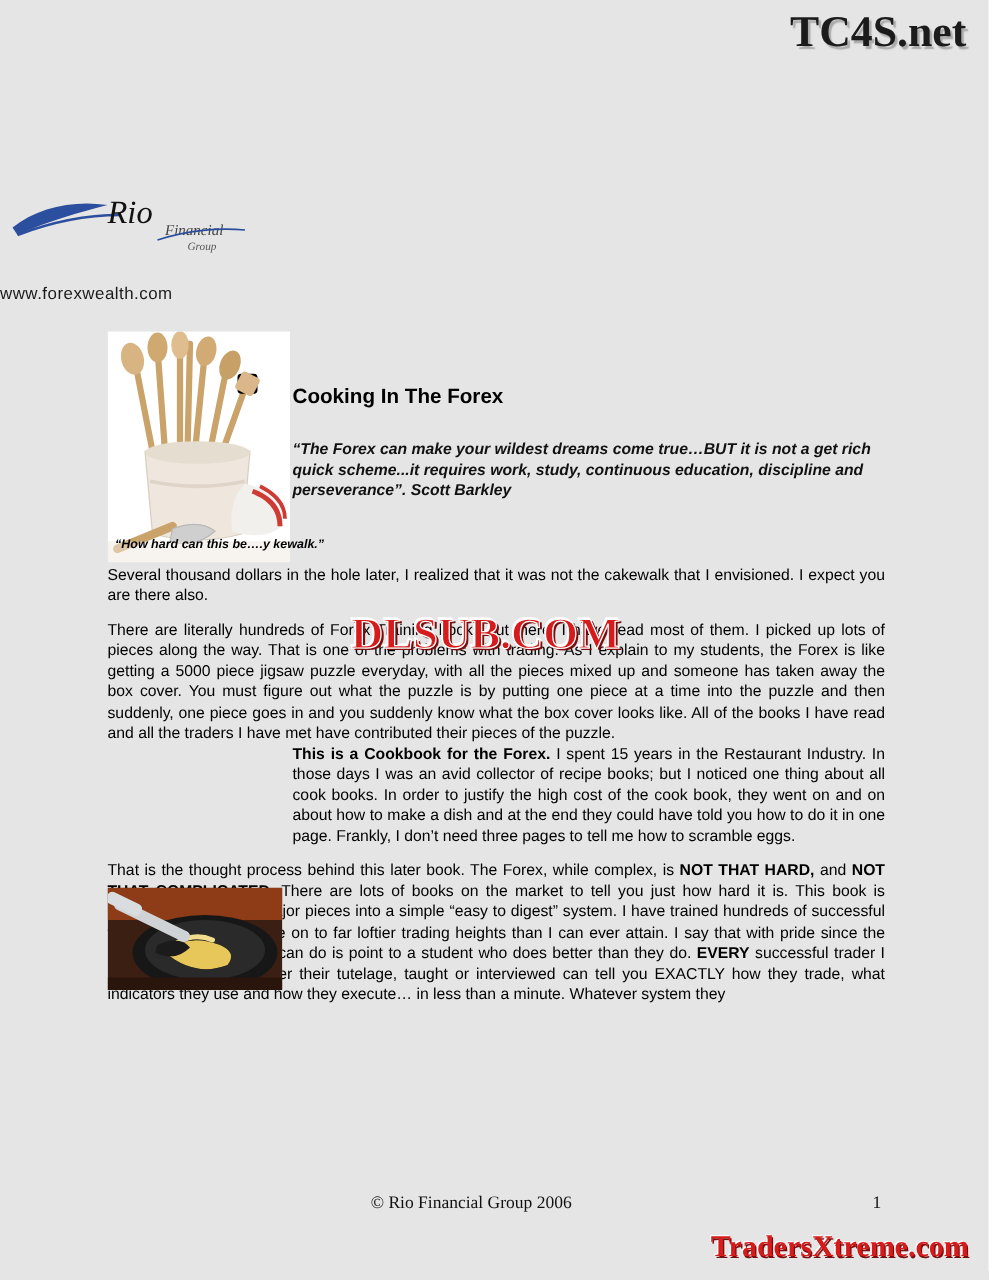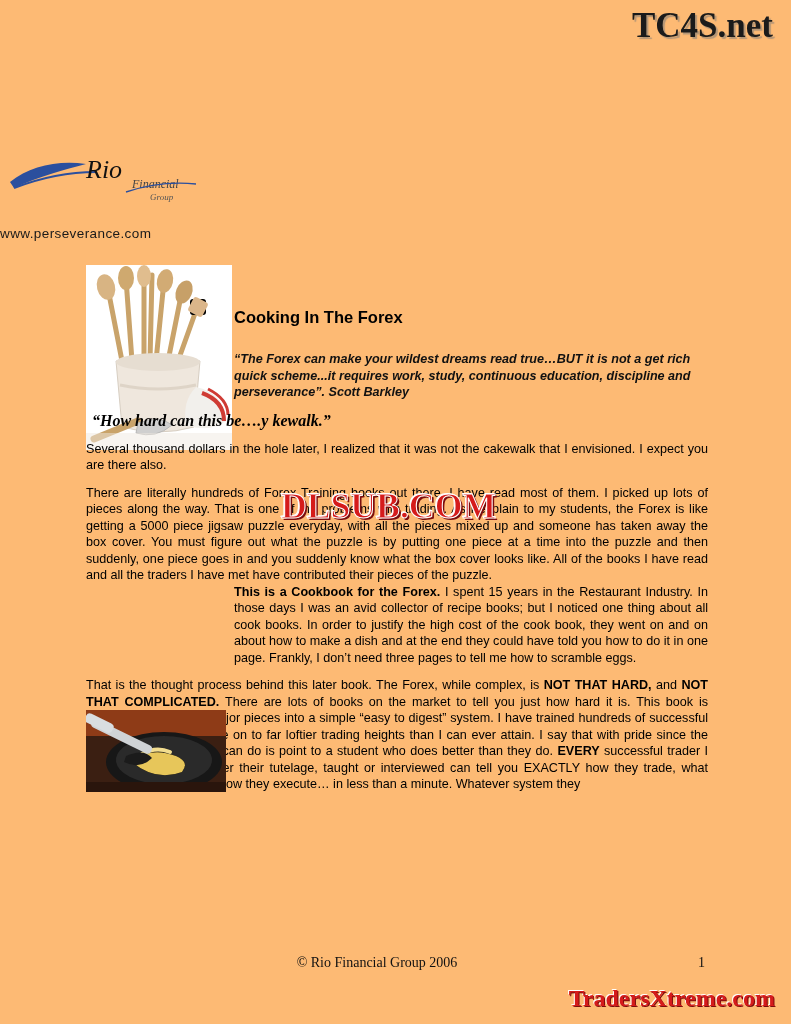--- a/index.html
+++ b/index.html
@@ -4,21 +4,21 @@
 <style>
   html, body {
     margin: 0;
     padding: 0;
     background: #ffffff;
   }
   .page {
     position: relative;
     width: 791px;
     height: 1024px;
-    background: #fdba74;
+    background: #e5e5e5;
     overflow: hidden;
     font-family: "Liberation Sans", sans-serif;
     color: #000000;
   }
 
   
   .tc4s {
     position: absolute;
     top: 6px;
     right: 18px;
@@ -78,27 +78,26 @@
     font-size: 12.6px;
     line-height: 1.31;
     text-align: justify;
     color: #000;
   }
 
   .first-para { padding-left: 0; }
   .first-para .lead-space { display: inline-block; width: 150px; }
 
   .quote-line {
-    margin: 11px 0 0 0;
-    font-size: 16px;
+    margin: 29px 0 0 0;
+    font-size: 10px;
     font-style: italic;
     font-weight: bold;
     position: relative;
     padding-left: 6px;
-    font-family: Liberation Serif, serif;
   }
 
   .wrap-right {
     padding-left: 148px;
     font-size: 12.6px;
     line-height: 1.31;
     text-align: justify;
   }
 
   
@@ -179,21 +178,21 @@
 
   <div class="logo-wrap">
     <svg class="logo-svg" width="220" height="60" viewBox="0 0 220 60">
       <path d="M10 34 C 30 18, 58 12, 86 16 C 64 22, 40 28, 14 40 Z" fill="#2b4f9e"></path>
       <path d="M14 40 C 40 30, 70 24, 96 24" stroke="#2b4f9e" stroke-width="2" fill="none"></path>
       <text x="86" y="30" font-family="Liberation Serif, serif" font-size="26" font-style="italic" fill="#111">Rio</text>
       <text x="132" y="40" font-family="Liberation Serif, serif" font-size="12" font-style="italic" fill="#444">Financial</text>
       <text x="150" y="52" font-family="Liberation Serif, serif" font-size="9" font-style="italic" fill="#555">Group</text>
       <path d="M126 44 C 150 36, 176 34, 196 36" stroke="#2b4f9e" stroke-width="1.4" fill="none"></path>
     </svg>
-    <div class="logo-url">www.perseverance.com</div>
+    <div class="logo-url">www.forexwealth.com</div>
   </div>
 
   <div class="utensils">
     <svg width="146" height="185" viewBox="0 0 146 185">
       <rect x="0" y="0" width="146" height="185" fill="#ffffff"></rect>
 
       <g stroke="#c9a36a" stroke-width="5" stroke-linecap="round">
         <line x1="36" y1="96" x2="22" y2="24"></line>
         <line x1="46" y1="96" x2="40" y2="14"></line>
         <line x1="58" y1="96" x2="58" y2="12"></line>
@@ -225,21 +224,21 @@
         <path d="M52 158 q22 -8 34 2 q-16 14 -36 8 Z" fill="#cfcfcf" stroke="#b9b9b9"></path>
       </g>
       <rect x="0" y="168" width="146" height="17" fill="#efe9e2" opacity="0.5"></rect>
     </svg>
   </div>
 
   <div class="content">
 
     <h1 class="title">Cooking In The Forex</h1>
 
-    <p class="quote">“The Forex can make your wildest dreams read true…BUT it is not a get rich quick scheme...it requires work, study, continuous education, discipline and perseverance”.  Scott Barkley</p>
+    <p class="quote">“The Forex can make your wildest dreams come true…BUT it is not a get rich quick scheme...it requires work, study, continuous education, discipline and perseverance”.  Scott Barkley</p>
 
 
     <p class="quote-line">“How hard can this be….y                                 kewalk.”</p>
 
     <p class="body">Several thousand dollars in the hole later, I realized that it was not the cakewalk that I envisioned.  I expect you are there also.</p>
 
     <p class="body">There are literally hundreds of Forex Training books out there.  I have read most of them.  I picked up lots of pieces along the way.  That is one of the problems with trading.  As I explain to my students, the Forex is like getting a 5000 piece jigsaw puzzle everyday, with all the pieces mixed up and someone has taken away the box cover.  You must figure out what the puzzle is by putting one piece at a time into the puzzle and then suddenly, one piece goes in and you suddenly know what the box cover looks like.  All of the books I have read and all the traders I have met have contributed their pieces of the puzzle.</p>
 
     <div class="wrap-right">
       <b>This is a Cookbook for the Forex.</b><span>  I spent 15 years in the Restaurant Industry.  In those days I was an avid collector of recipe books; but I noticed one thing about all cook books.  In order to justify the high cost of the cook book, they went on and on about how to make a dish and at the end they could have told you how to do it in one page.  Frankly, I don’t need three pages to tell me how to scramble eggs.</span>

